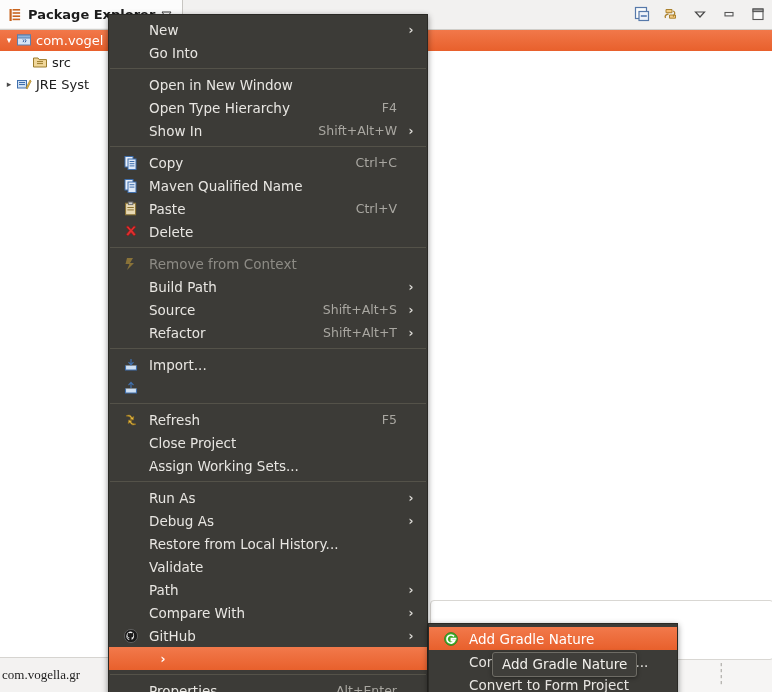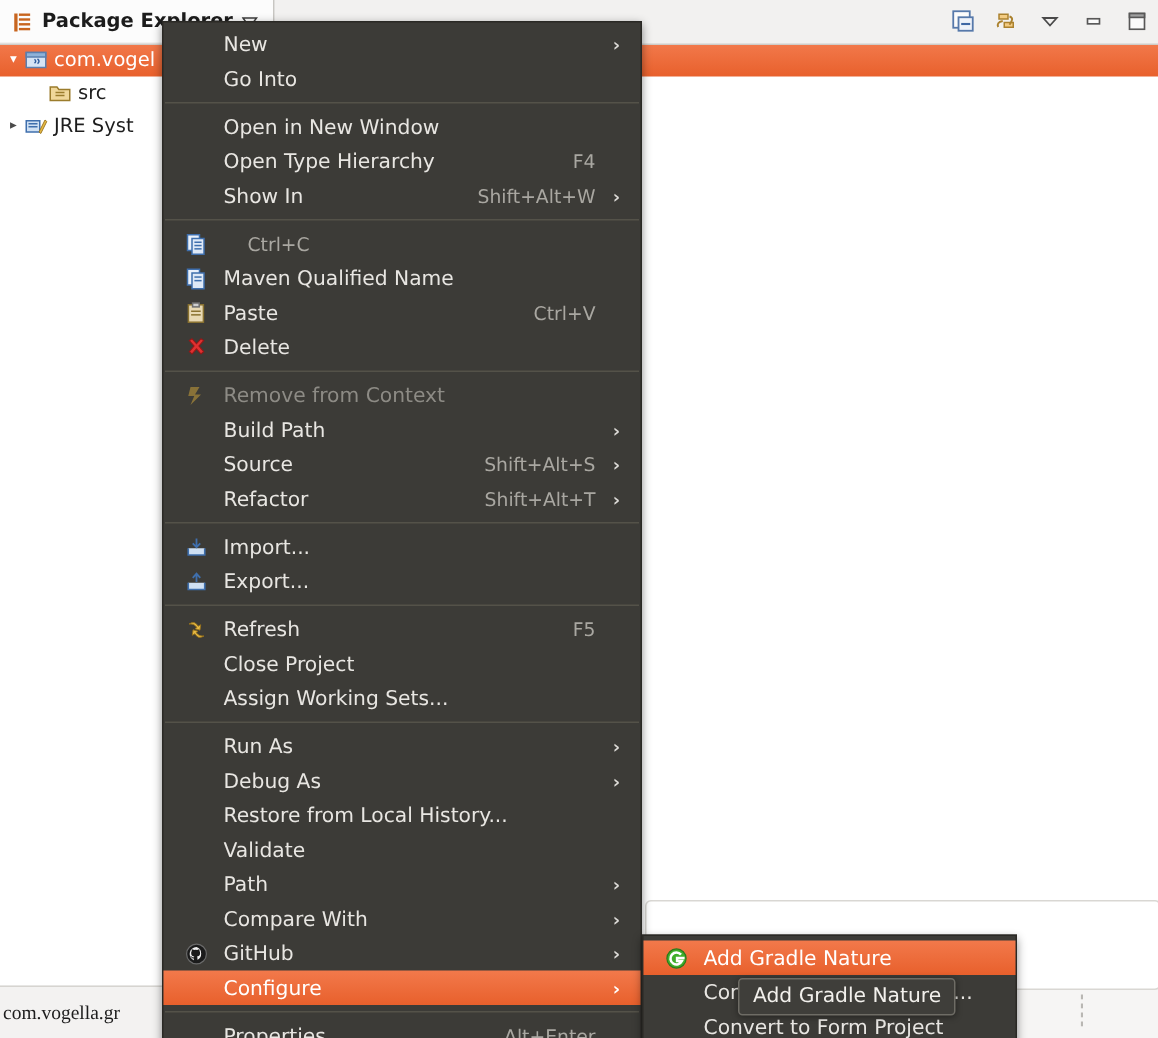--- a/index.html
+++ b/index.html
@@ -278,20 +278,21 @@
       <div class="mi">
         <span class="mi-ico">
           <svg viewBox="0 0 16 16" width="16" height="16">
             <rect x="2" y="1.5" width="8" height="10.5" fill="#e9f0fb" stroke="#3f6fad" stroke-width="1"></rect>
             <rect x="5" y="4" width="8" height="10.5" fill="#dfe9f7" stroke="#3f6fad" stroke-width="1"></rect>
             <rect x="6.6" y="6" width="4.8" height="1" fill="#3f6fad"></rect>
             <rect x="6.6" y="8.2" width="4.8" height="1" fill="#3f6fad"></rect>
             <rect x="6.6" y="10.4" width="4.8" height="1" fill="#3f6fad"></rect>
           </svg>
         </span>
+        <span class="mi-label">Copy</span>
         <span class="mi-accel">Ctrl+C</span>
         <span class="mi-arrow blank">›</span>
       </div>
       <div class="mi">
         <span class="mi-ico">
           <svg viewBox="0 0 16 16" width="16" height="16">
             <rect x="2" y="1.5" width="8" height="10.5" fill="#e9f0fb" stroke="#3f6fad" stroke-width="1"></rect>
             <rect x="5" y="4" width="8" height="10.5" fill="#dfe9f7" stroke="#3f6fad" stroke-width="1"></rect>
             <rect x="6.6" y="6.2" width="4.8" height="1" fill="#3f6fad"></rect>
             <rect x="6.6" y="8.6" width="4.8" height="1" fill="#3f6fad"></rect>
@@ -360,21 +361,20 @@
         <span class="mi-label">Import...</span>
         <span class="mi-arrow blank">›</span>
       </div>
       <div class="mi">
         <span class="mi-ico">
           <svg viewBox="0 0 16 16" width="16" height="16">
             <path d="M2.5 8.5 v4.5 h11 v-4.5" fill="#cfe0f3" stroke="#3f6fad" stroke-width="1.1"></path>
             <path d="M8 8 v-5.5 M5.5 5.2 L8 2.4 L10.5 5.2" fill="none" stroke="#3f6fad" stroke-width="1.2"></path>
           </svg>
         </span>
-        <span class="mi-label">Export...</span>
         <span class="mi-arrow blank">›</span>
       </div>
       <div class="sep"></div>
       <div class="mi">
         <span class="mi-ico">
           <svg viewBox="0 0 16 16" width="16" height="16">
             <path d="M3 4 q4 -2.5 6 1.5 l1.8 -1 -.5 3.6 -3.3 -1 1.2 -.8 q-1.6 -2.6 -5.2 -2.3 z" fill="#e8bb45" stroke="#96701a" stroke-width=".6"></path>
             <path d="M13 12 q-4 2.5 -6 -1.5 l-1.8 1 .5 -3.6 3.3 1 -1.2 .8 q1.6 2.6 5.2 2.3 z" fill="#e8bb45" stroke="#96701a" stroke-width=".6"></path>
           </svg>
         </span>
@@ -428,21 +428,20 @@
           <svg viewBox="0 0 16 16" width="16" height="16">
             <circle cx="8" cy="8" r="6.6" fill="#1b1b1b" stroke="#6a6a6a" stroke-width=".8"></circle>
             <path d="M8 3.4 a4.6 4.6 0 0 0 -1.45 8.96 c-.23 .05 -.31 -.1 -.31 -.22 v-1.2 c-1.3 .28 -1.57 -.62 -1.57 -.62 -.21 -.54 -.52 -.69 -.52 -.69 -.43 -.29 .03 -.28 .03 -.28 .47 .03 .72 .49 .72 .49 .42 .72 1.1 .51 1.37 .39 .04 -.3 .16 -.51 .3 -.63 -1.04 -.12 -2.13 -.52 -2.13 -2.32 0 -.51 .18 -.93 .48 -1.26 -.05 -.12 -.21 -.6 .05 -1.25 0 0 .39 -.13 1.29 .48 a4.4 4.4 0 0 1 2.34 0 c .9 -.61 1.29 -.48 1.29 -.48 .26 .65 .1 1.13 .05 1.25 .3 .33 .48 .75 .48 1.26 0 1.8 -1.09 2.2 -2.13 2.32 .17 .15 .32 .43 .32 .88 v1.3 c0 .12 -.08 .27 -.31 .22 A4.6 4.6 0 0 0 8 3.4 z" fill="#f0f0f0"></path>
           </svg>
         </span>
         <span class="mi-label">GitHub</span>
         <span class="mi-arrow">›</span>
       </div>
       <div class="mi highlight">
         <span class="mi-ico empty"></span>
-        <span class="mi-label">Configure</span>
         <span class="mi-arrow">›</span>
       </div>
       <div class="sep"></div>
       <div class="mi">
         <span class="mi-ico empty"></span>
         <span class="mi-label">Properties</span>
         <span class="mi-accel">Alt+Enter</span>
         <span class="mi-arrow blank">›</span>
       </div>
     </div>

